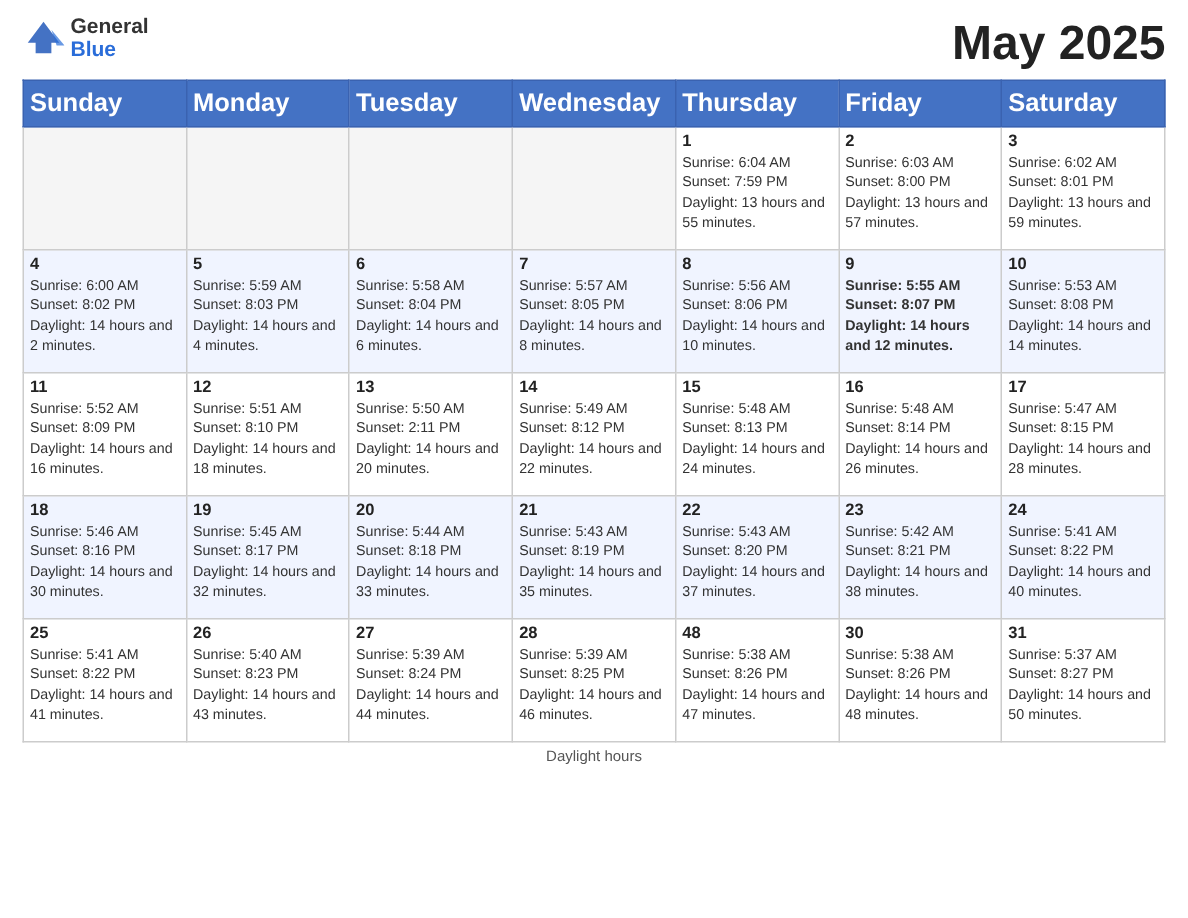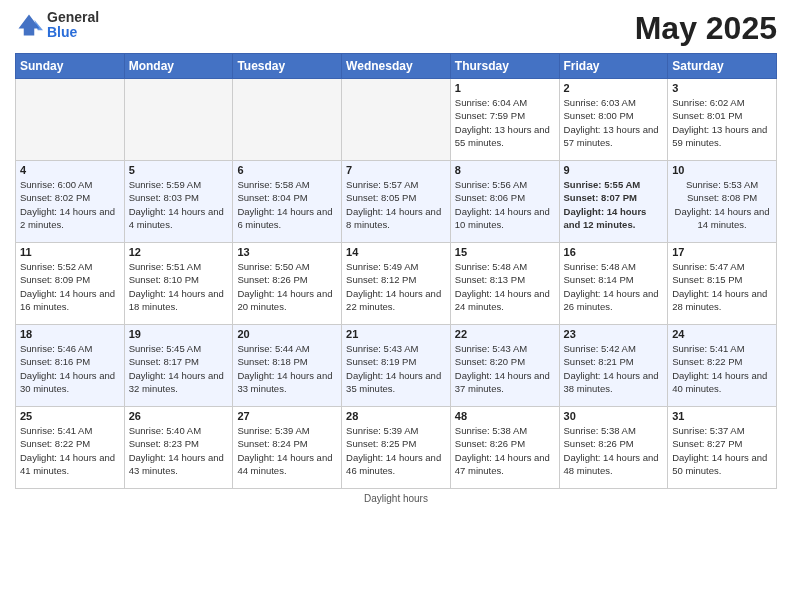--- a/index.html
+++ b/index.html
@@ -63,21 +63,21 @@
     .calendar {
       flex: 1;
       border: 1px solid #ccc;
       border-collapse: collapse;
       width: 100%;
       table-layout: fixed;
     }
     .calendar th {
       background: #4472c4;
       color: #fff;
-      font-size: 12px;
+      font-size: 17px;
       font-weight: bold;
       padding: 5px 4px;
       text-align: left;
       border: 1px solid #3a62b0;
     }
     .calendar td {
       border: 1px solid #ccc;
       vertical-align: top;
       padding: 3px 4px;
       font-size: 9.5px;
@@ -197,42 +197,42 @@
 Daylight: 14 hours and 10 minutes.</div>
           </td>
           <td>
             <div class="day-num">9</div>
             <div class="day-info" style="white-space: pre-line; font-weight: bold;">Sunrise: 5:55 AM
 Sunset: 8:07 PM
 Daylight: 14 hours and 12 minutes.</div>
           </td>
           <td>
             <div class="day-num">10</div>
-            <div class="day-info" style="white-space: pre-line; text-align: center;">Sunrise: 5:53 AM
+            <div class="day-info" style="white-space: pre-line;">Sunrise: 5:53 AM
 Sunset: 8:08 PM
 Daylight: 14 hours and 14 minutes.</div>
           </td>
         </tr>
         <tr>
           <td>
             <div class="day-num">11</div>
             <div class="day-info" style="white-space: pre-line;">Sunrise: 5:52 AM
 Sunset: 8:09 PM
 Daylight: 14 hours and 16 minutes.</div>
           </td>
           <td>
             <div class="day-num">12</div>
             <div class="day-info" style="white-space: pre-line;">Sunrise: 5:51 AM
 Sunset: 8:10 PM
 Daylight: 14 hours and 18 minutes.</div>
           </td>
           <td>
             <div class="day-num">13</div>
             <div class="day-info" style="white-space: pre-line;">Sunrise: 5:50 AM
-Sunset: 8:26 PM
+Sunset: 2:11 PM
 Daylight: 14 hours and 20 minutes.</div>
           </td>
           <td>
             <div class="day-num">14</div>
             <div class="day-info" style="white-space: pre-line;">Sunrise: 5:49 AM
 Sunset: 8:12 PM
 Daylight: 14 hours and 22 minutes.</div>
           </td>
           <td>
             <div class="day-num">15</div>

